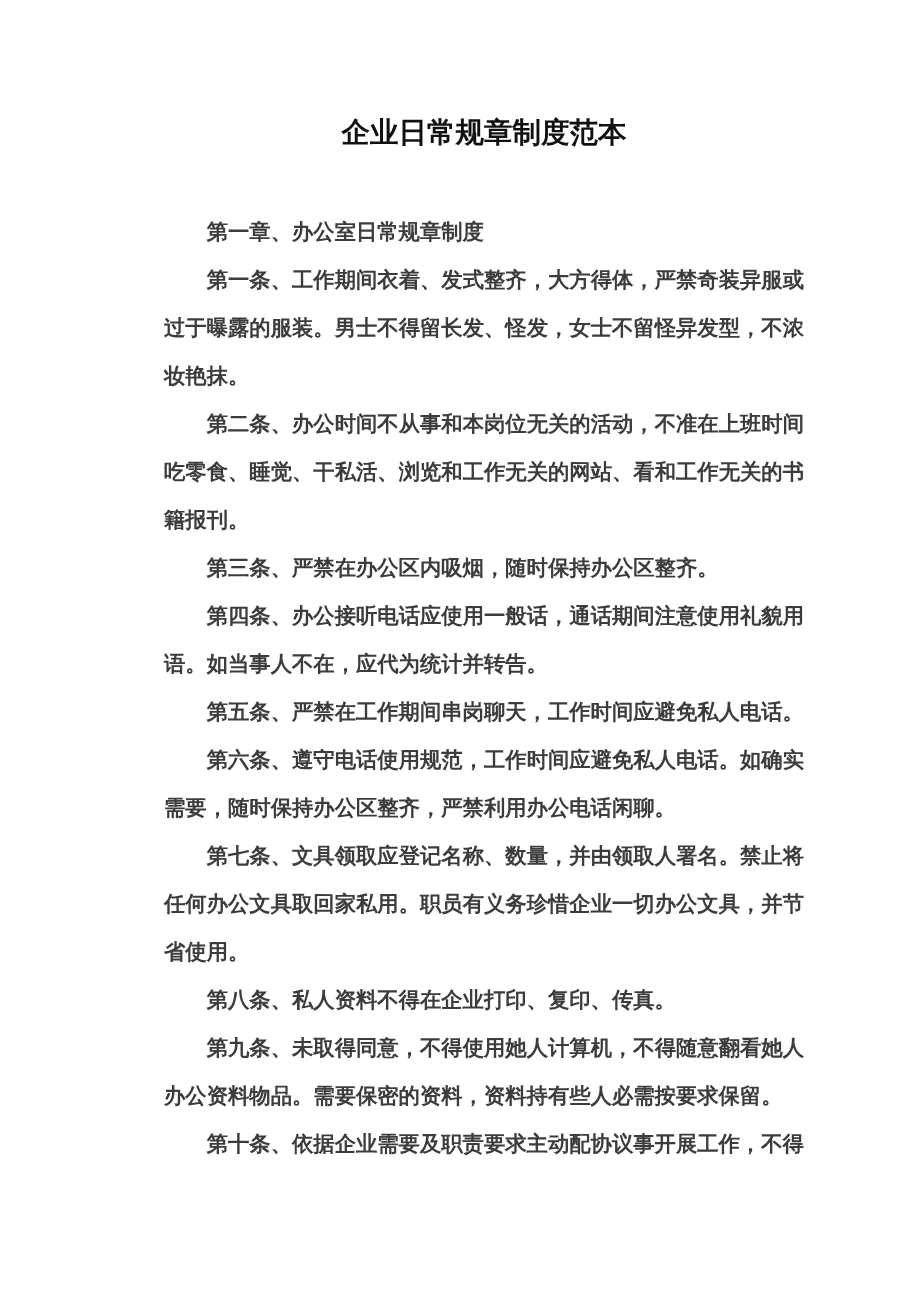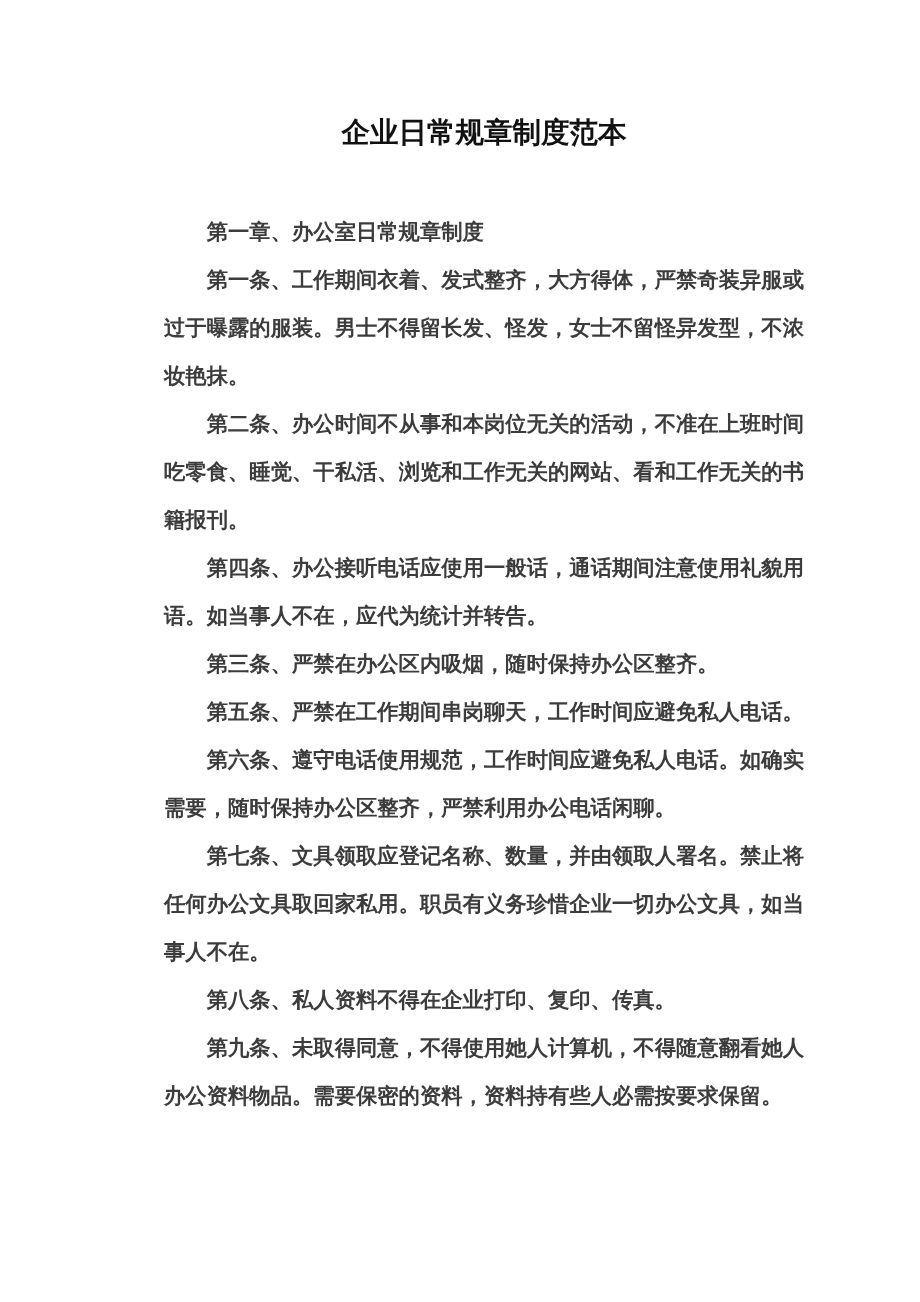--- a/index.html
+++ b/index.html
@@ -45,21 +45,22 @@
 </head>
 <body>
 
 <div class="page">
   <h1 class="doc-title">企业日常规章制度范本</h1>
   <div class="doc-content">
 
   <p class="doc-paragraph">第一章、办公室日常规章制度</p>
       <p class="doc-paragraph">第一条、工作期间衣着、发式整齐，大方得体，严禁奇装异服或过于曝露的服装。男士不得留长发、怪发，女士不留怪异发型，不浓妆艳抹。</p>
       <p class="doc-paragraph">第二条、办公时间不从事和本岗位无关的活动，不准在上班时间吃零食、睡觉、干私活、浏览和工作无关的网站、看和工作无关的书籍报刊。</p>
+      <p class="doc-paragraph">第三条、严禁在办公区内吸烟，随时保持办公区整齐。</p>
       <p class="doc-paragraph">第四条、办公接听电话应使用一般话，通话期间注意使用礼貌用语。如当事人不在，应代为统计并转告。</p>
-      <p class="doc-paragraph">第三条、严禁在办公区内吸烟，随时保持办公区整齐。</p>
       <p class="doc-paragraph">第五条、严禁在工作期间串岗聊天，工作时间应避免私人电话。</p>
       <p class="doc-paragraph">第六条、遵守电话使用规范，工作时间应避免私人电话。如确实需要，随时保持办公区整齐，严禁利用办公电话闲聊。</p>
-      <p class="doc-paragraph">第七条、文具领取应登记名称、数量，并由领取人署名。禁止将任何办公文具取回家私用。职员有义务珍惜企业一切办公文具，如当事人不在。</p>
+      <p class="doc-paragraph">第七条、文具领取应登记名称、数量，并由领取人署名。禁止将任何办公文具取回家私用。职员有义务珍惜企业一切办公文具，并节省使用。</p>
       <p class="doc-paragraph">第八条、私人资料不得在企业打印、复印、传真。</p>
       <p class="doc-paragraph">第九条、未取得同意，不得使用她人计算机，不得随意翻看她人办公资料物品。需要保密的资料，资料持有些人必需按要求保留。</p>
+      <p class="doc-paragraph">第十条、依据企业需要及职责要求主动配协议事开展工作，不得</p>
     </div>
 </div>
 
 </body></html>

